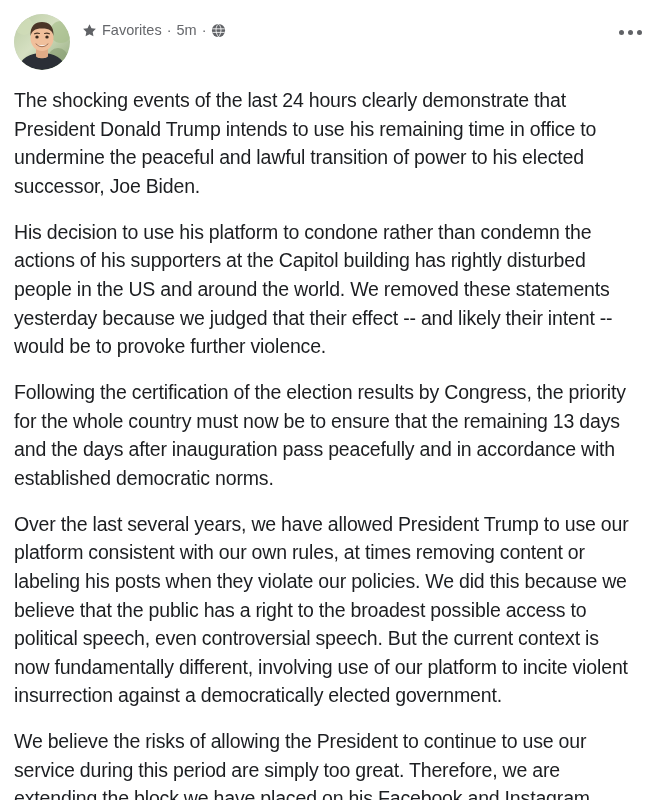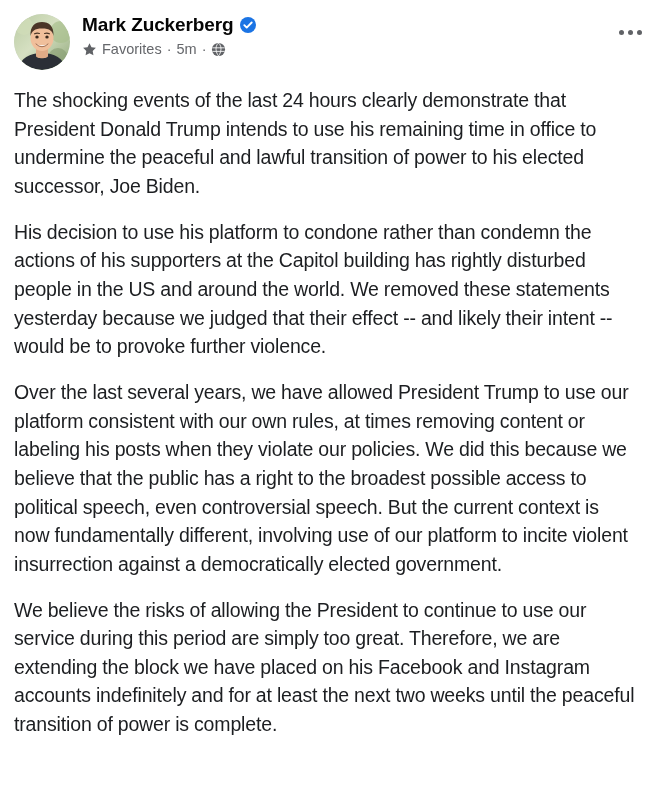--- a/index.html
+++ b/index.html
@@ -146,29 +146,20 @@
           <path d="M20.6 19.8 q2.4 -1.3 4.8 -0.3" stroke="#4a3527" stroke-width="1.2" fill="none" stroke-linecap="round"></path>
           <path d="M30.6 19.5 q2.4 -1 4.8 0.3" stroke="#4a3527" stroke-width="1.2" fill="none" stroke-linecap="round"></path>
 
           <path d="M22 30 q6 5.5 12 0 q-6 2.4 -12 0 z" fill="#ffffff"></path>
           <path d="M22 30 q6 5.8 12 0" stroke="#9e6a4c" stroke-width="1" fill="none" stroke-linecap="round"></path>
         </g>
       </svg>
     </div>
 
     <div class="header-text">
-      <div class="name-row">
-        <span class="author-name">Mark Zuckerberg</span>
-        <span class="verified-badge">
-          <svg width="16" height="16" viewBox="0 0 16 16" xmlns="http://www.w3.org/2000/svg">
-            <circle cx="8" cy="8" r="8" fill="#1b74e4"></circle>
-            <path d="M4.3 8.2 l2.4 2.4 l5 -5.1" stroke="#ffffff" stroke-width="1.9" fill="none" stroke-linecap="round" stroke-linejoin="round"></path>
-          </svg>
-        </span>
-      </div>
 
       <div class="meta-row">
         <span class="star-icon">
           <svg width="15" height="15" viewBox="0 0 16 16" xmlns="http://www.w3.org/2000/svg">
             <path d="M8 1.2 l2.1 4.3 l4.7 0.7 l-3.4 3.3 l0.8 4.7 l-4.2 -2.2 l-4.2 2.2 l0.8 -4.7 l-3.4 -3.3 l4.7 -0.7 z" fill="#606266"></path>
           </svg>
         </span>
         <span>Favorites</span>
         <span class="meta-sep">·</span>
         <span>5m</span>
@@ -187,17 +178,18 @@
     <div class="menu-button">
       <span class="menu-dot"></span>
       <span class="menu-dot"></span>
       <span class="menu-dot"></span>
     </div>
   </div>
 
   <div class="post-body">
     <p>The shocking events of the last 24 hours clearly demonstrate that President Donald Trump intends to use his remaining time in office to undermine the peaceful and lawful transition of power to his elected successor, Joe Biden.</p>
     <p>His decision to use his platform to condone rather than condemn the actions of his supporters at the Capitol building has rightly disturbed people in the US and around the world. We removed these statements yesterday because we judged that their effect -- and likely their intent -- would be to provoke further violence.</p>
+    <p>Following the certification of the election results by Congress, the priority for the whole country must now be to ensure that the remaining 13 days and the days after inauguration pass peacefully and in accordance with established democratic norms.</p>
     <p>Over the last several years, we have allowed President Trump to use our platform consistent with our own rules, at times removing content or labeling his posts when they violate our policies. We did this because we believe that the public has a right to the broadest possible access to political speech, even controversial speech. But the current context is now fundamentally different, involving use of our platform to incite violent insurrection against a democratically elected government.</p>
     <p>We believe the risks of allowing the President to continue to use our service during this period are simply too great. Therefore, we are extending the block we have placed on his Facebook and Instagram accounts indefinitely and for at least the next two weeks until the peaceful transition of power is complete.</p>
   </div>
 
 </div>
 
 </body></html>

